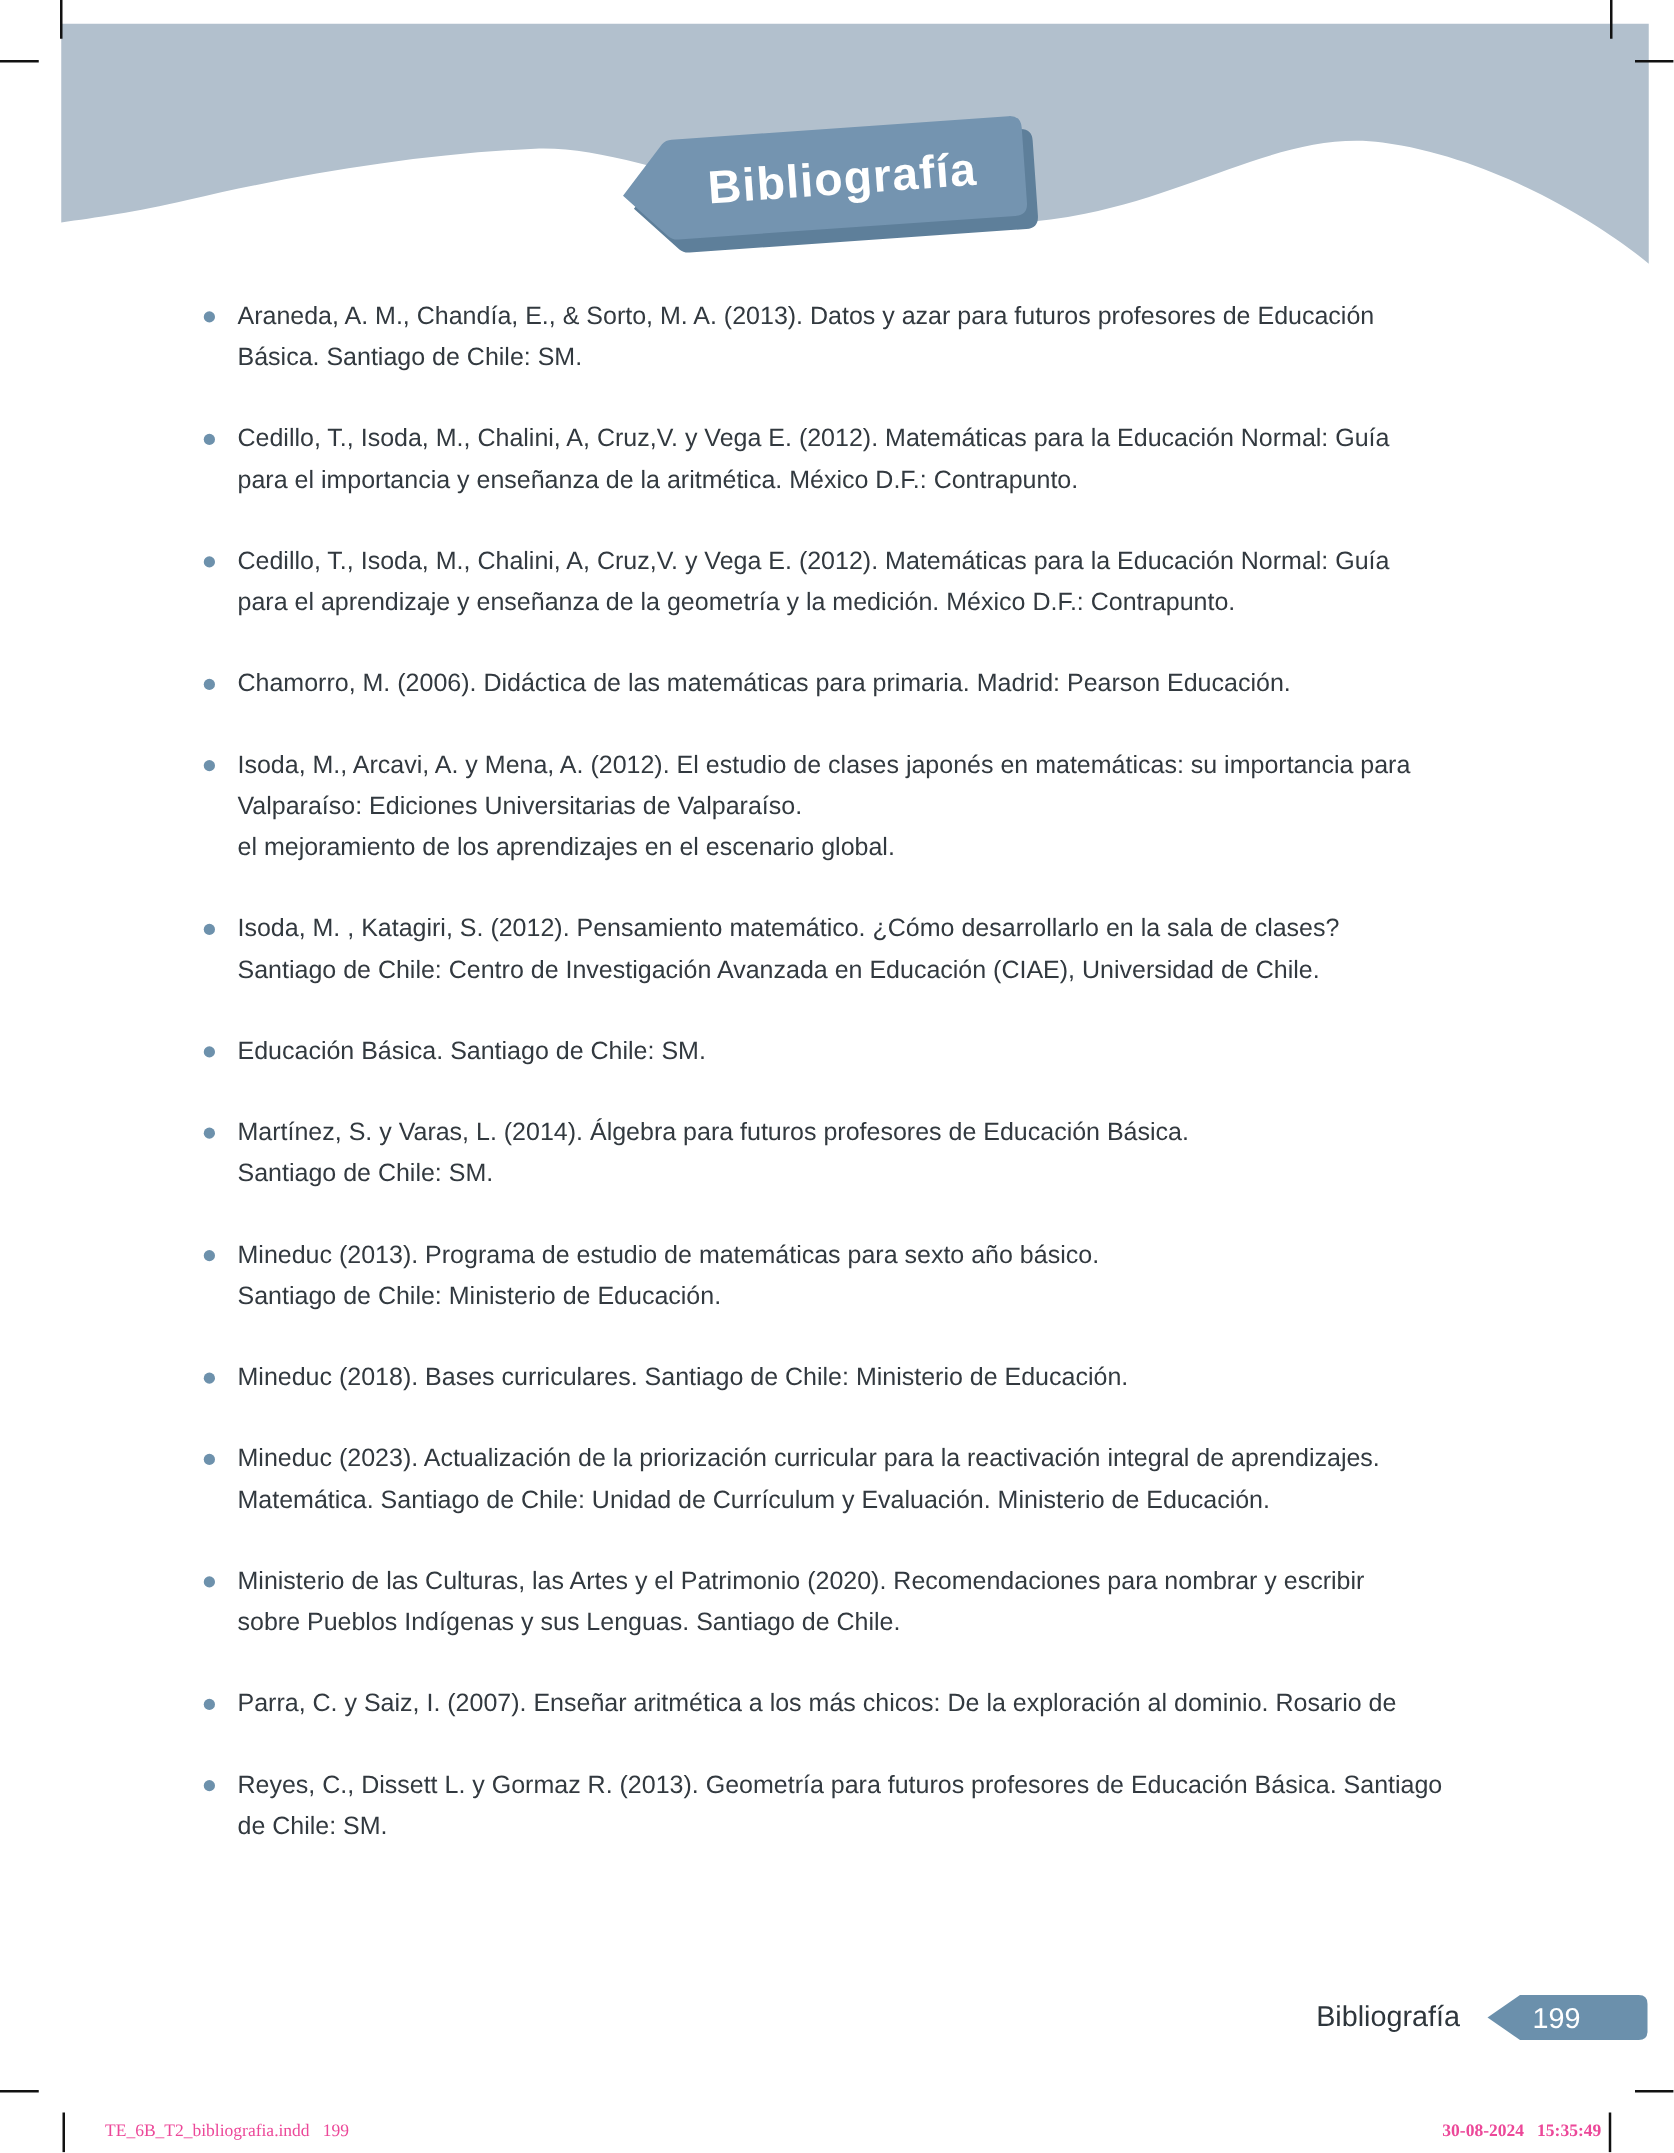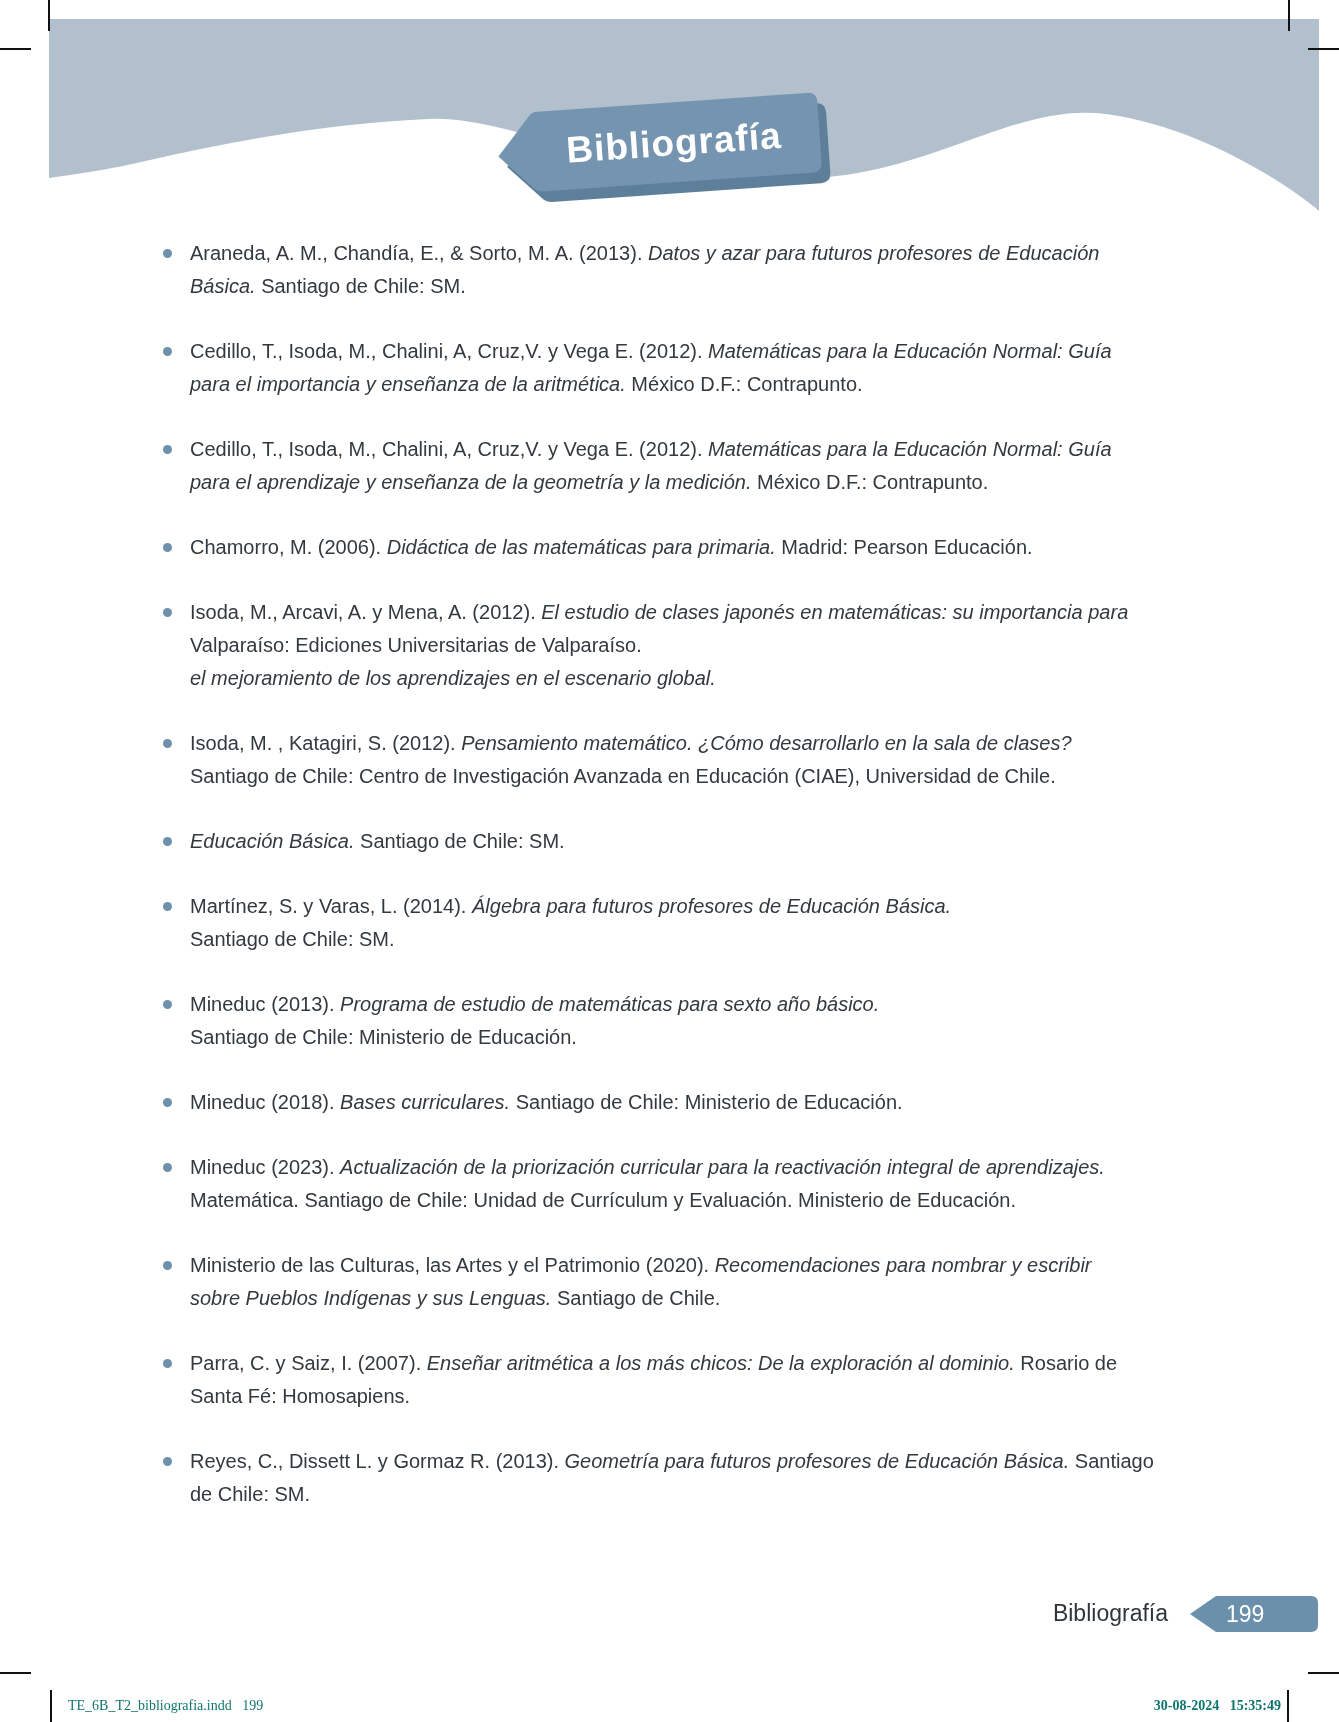--- a/index.html
+++ b/index.html
@@ -28,34 +28,35 @@
   }
   .entry{display:flex;align-items:flex-start;margin-bottom:32px;}
   .bullet{
     flex:0 0 auto;
     width:9px;height:9px;border-radius:50%;
     background:var(--bullet);
     margin:12px 18px 0 0;
   }
   .entry-text{flex:1 1 auto;}
   .line{white-space:nowrap;}
-  .it{font-style:italic;}
+  .it{}
   
   .footer-label{
     position:absolute;top:1600px;right:171px;
     font-size:23px;color:#2e363c;
   }
   .tag-svg{position:absolute;left:1188px;top:1594px;}
   .tag-num{font-family:"Liberation Sans", sans-serif;}
   
   .print-left,.print-right{
     position:absolute;top:1698px;
     font-family:"Liberation Serif", serif;
-    font-size:14px;color:#0f766e;
+    font-size:14px;color:#ec4899;
     white-space:pre;
+    margin-left:16px;
   }
   .print-left{left:68px;}
   .print-right{right:58px;font-weight:bold;}
 </style>
 </head>
 <body>
 
 <div class="page">
 
   <svg class="header-svg" width="1339" height="240" viewBox="0 0 1339 240" aria-hidden="true">
@@ -165,21 +166,20 @@
         <span class="bullet"></span>
         <div class="entry-text">
           <div class="line"><span>Ministerio de las Culturas, las Artes y el Patrimonio (2020). </span><span class="it">Recomendaciones para nombrar y escribir</span></div>
           <div class="line"><span class="it">sobre Pueblos Indígenas y sus Lenguas.</span><span> Santiago de Chile.</span></div>
         </div>
       </div>
       <div class="entry">
         <span class="bullet"></span>
         <div class="entry-text">
           <div class="line"><span>Parra, C. y Saiz, I. (2007). </span><span class="it">Enseñar aritmética a los más chicos: De la exploración al dominio.</span><span> Rosario de</span></div>
-          <div class="line"><span>Santa Fé: Homosapiens.</span></div>
         </div>
       </div>
       <div class="entry">
         <span class="bullet"></span>
         <div class="entry-text">
           <div class="line"><span>Reyes, C., Dissett L. y Gormaz R. (2013). </span><span class="it">Geometría para futuros profesores de Educación Básica.</span><span> Santiago</span></div>
           <div class="line"><span>de Chile: SM.</span></div>
         </div>
       </div>
     </div>

